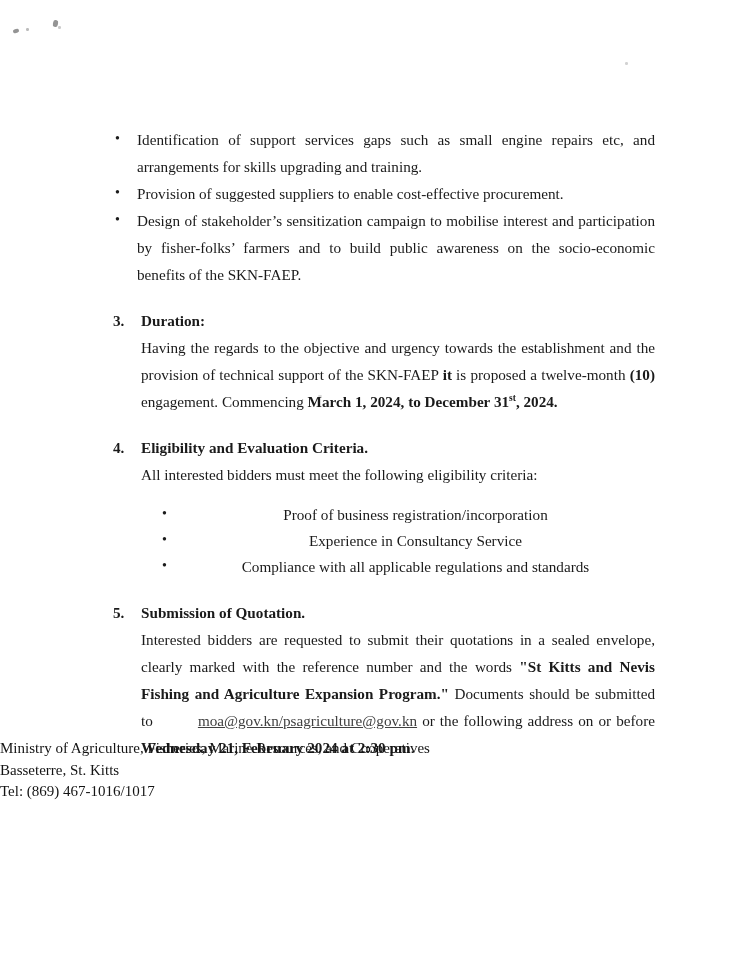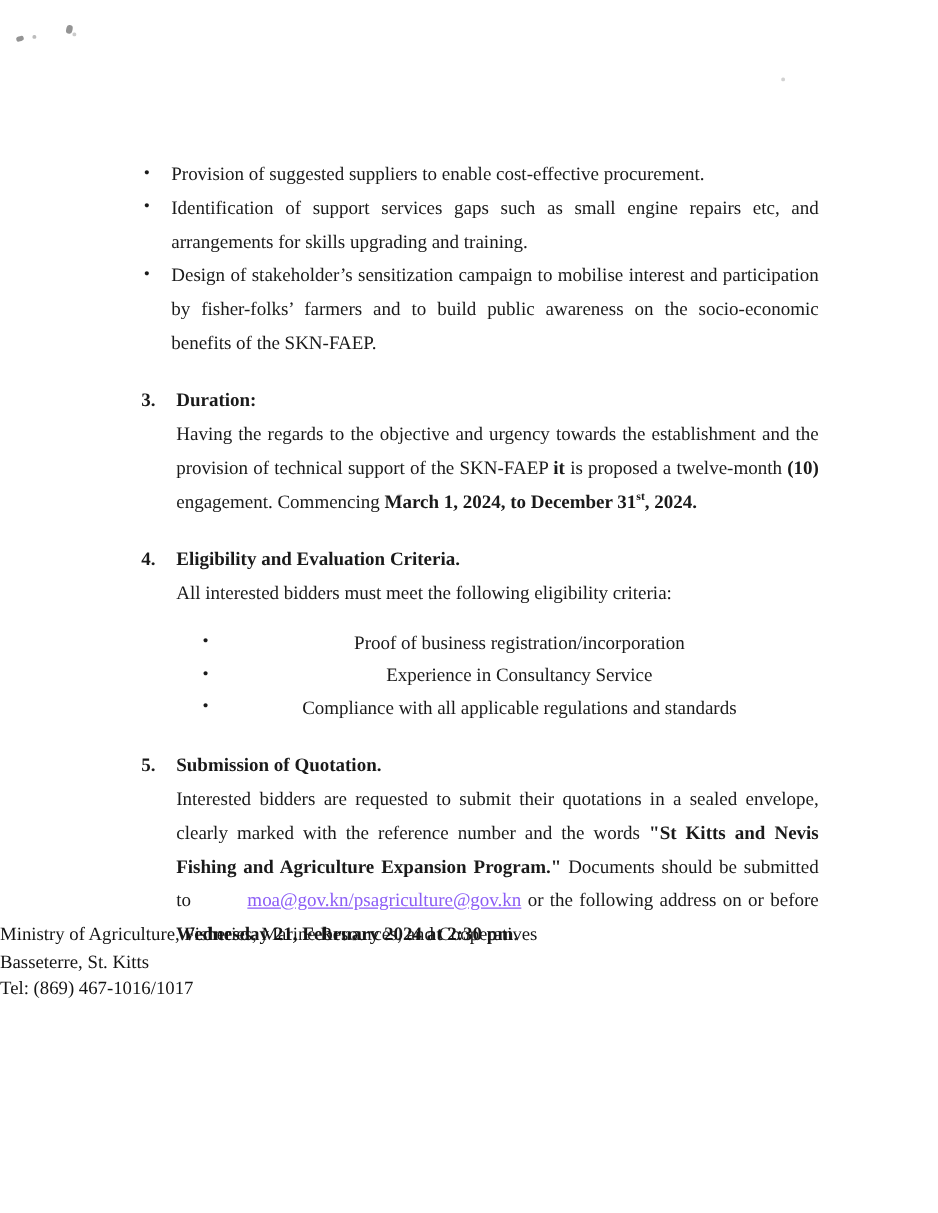--- a/index.html
+++ b/index.html
@@ -117,21 +117,21 @@
 
   b, .b { font-weight: bold; }
 
   sup {
     font-size: 0.62em;
     vertical-align: super;
     line-height: 0;
   }
 
   a.maillink, .maillink {
-    color: #8b5cf6;
+    color: #404040;
     text-decoration: underline;
     text-underline-offset: 1px;
     padding-left: 40px;
   }
 
   
   .footer {
     position: absolute;
     left: 0;
     top: 738px;
@@ -153,24 +153,24 @@
   <span class="speck s2"></span>
   <span class="speck s3"></span>
   <span class="speck s4"></span>
   <span class="speck s5"></span>
   <span class="speck s6"></span>
 
   <div class="content">
 
     <ul class="bullets">
       <li>
-        <span>Provision of suggested suppliers to enable cost-effective procurement.</span>
+        <span>Identification of support services gaps such as small engine repairs etc, and arrangements for skills upgrading and training.</span>
       </li>
       <li>
-        <span>Identification of support services gaps such as small engine repairs etc, and arrangements for skills upgrading and training.</span>
+        <span>Provision of suggested suppliers to enable cost-effective procurement.</span>
       </li>
       <li>
         <span>Design of stakeholder’s sensitization campaign to mobilise interest and participation by fisher-folks’ farmers and to build public awareness on the socio-economic benefits of the SKN-FAEP.</span>
       </li>
     </ul>
 
     <div class="section">
       <span class="num">3.</span>
       <div class="heading">Duration:</div>
       <div class="body"><span>Having the regards to the objective and urgency towards the establishment and the provision of technical support of the SKN-FAEP </span><b>it</b><span> is proposed a twelve-month </span><b>(10)</b><span> engagement. Commencing </span><b><span>March 1, 2024, to December 31</span><sup>st</sup><span>, 2024.</span></b></div>

